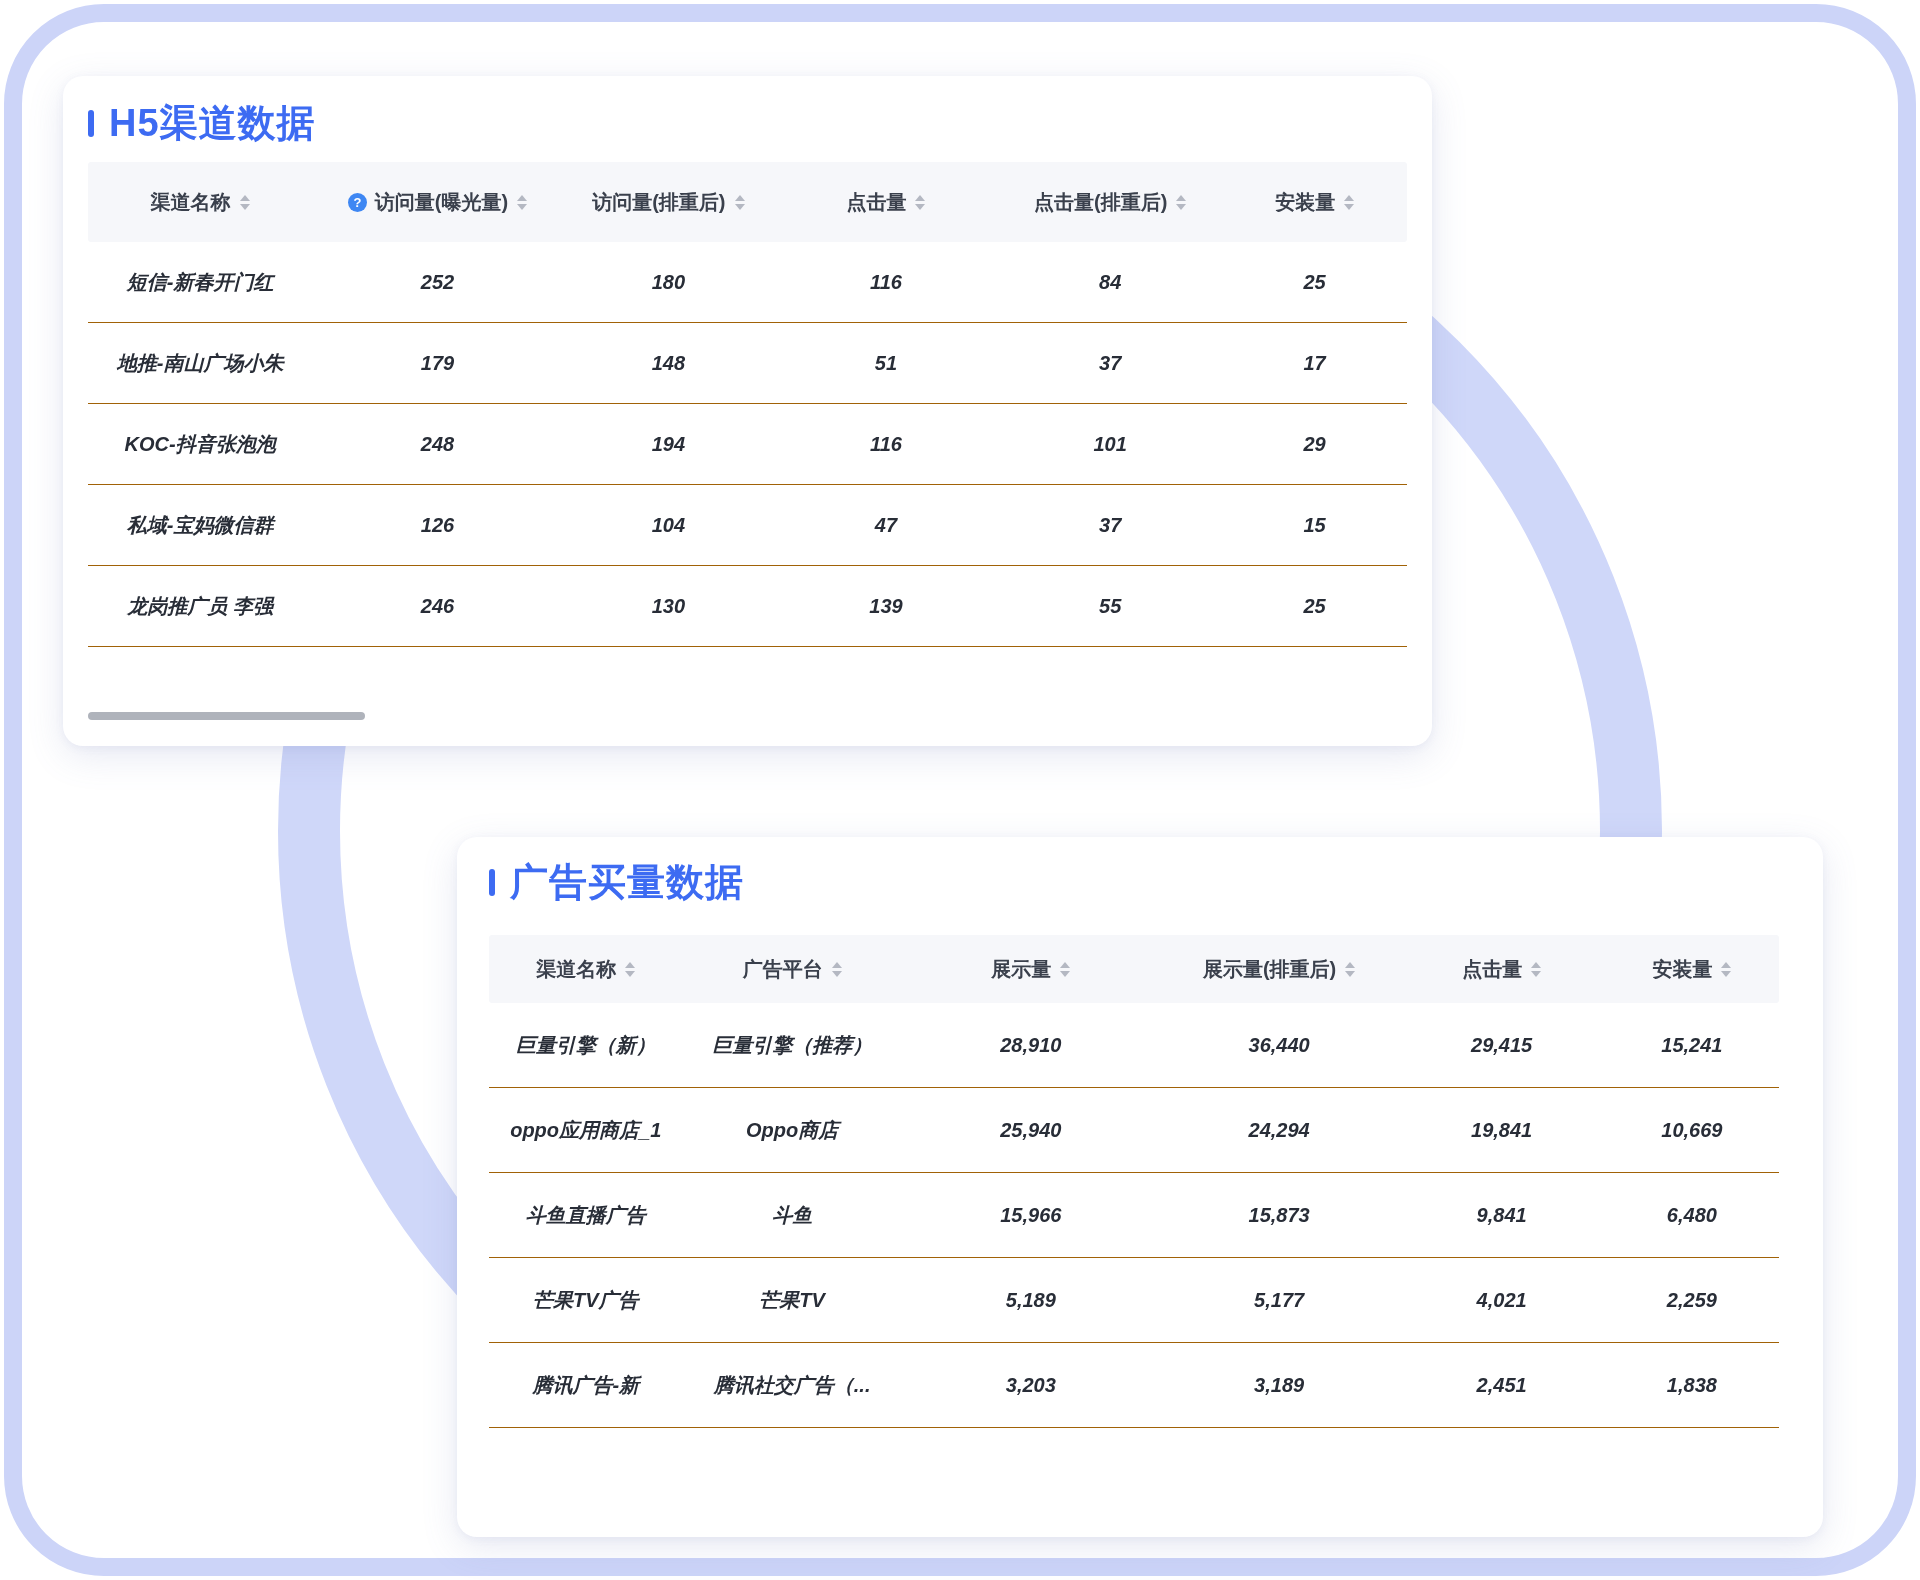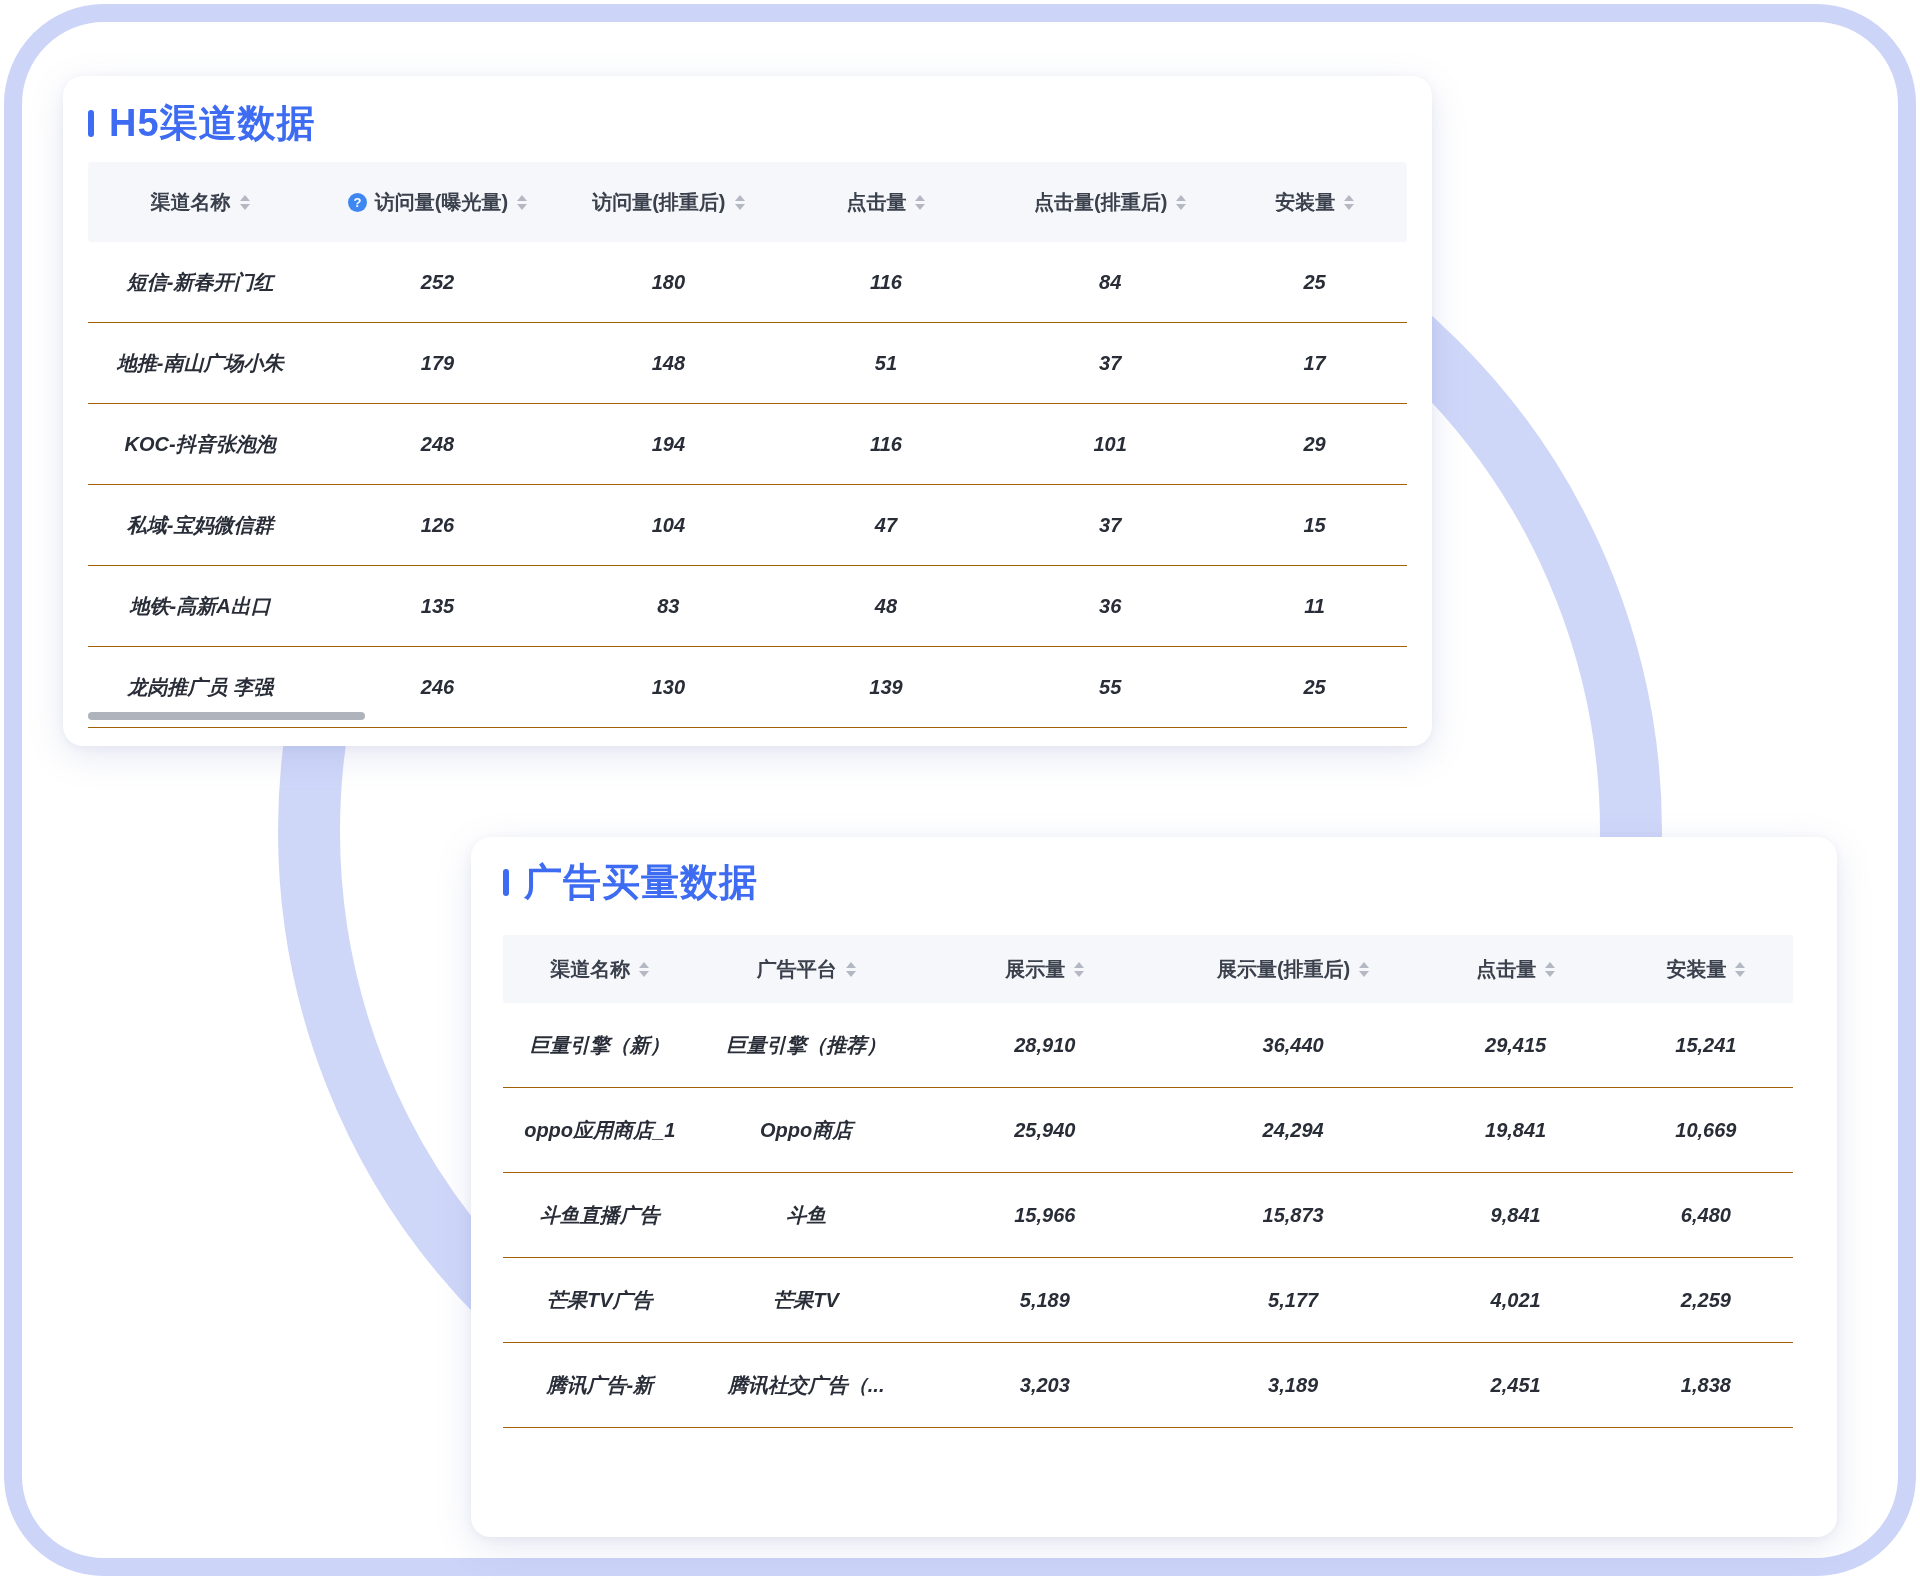--- a/index.html
+++ b/index.html
@@ -16,21 +16,21 @@
   .ring{
     position:absolute;left:278px;top:139px;width:1384px;height:1384px;
     box-sizing:border-box;border:62px solid #CFD7F9;border-radius:50%;z-index:1;
   }
   .card{
     position:absolute;background:#ffffff;border-radius:20px;z-index:2;
     box-shadow:0 10px 36px rgba(104,120,180,0.16), 0 2px 8px rgba(104,120,180,0.08);
     box-sizing:border-box;
   }
   .card.h5{left:63px;top:76px;width:1369px;height:670px;padding:30px 25px 0 25px;}
-  .card.ad{left:471px;top:837px;width:1366px;height:700px;padding:28px 44px 0 32px;}
+  .card.ad{left:457px;top:837px;width:1366px;height:700px;padding:28px 44px 0 32px;}
   .cardhead{display:flex;align-items:center;height:34px;}
   .tbar{width:6px;height:27px;border-radius:3px;background:#3D6BF2;margin-right:15px;flex:0 0 auto;}
   .ctitle{margin:0;font-size:38px;line-height:34px;font-weight:700;color:#3D6BF2;letter-spacing:1px;}
   .thead{
     display:grid;align-items:center;background:#F6F7FA;border-radius:3px;
   }
   .card.h5 .thead{margin-top:22px;height:80px;grid-template-columns:17% 19% 16% 17% 17% 14%;}
   .card.ad .thead{margin-top:36px;height:68px;grid-template-columns:15% 17% 20% 18.5% 16% 13.5%;}
   .th{
     display:flex;align-items:center;justify-content:center;
@@ -139,28 +139,20 @@
         </div>
         <div class="tr">
           <div class="td">私域-宝妈微信群</div>
           <div class="td">126</div>
           <div class="td">104</div>
           <div class="td">47</div>
           <div class="td">37</div>
           <div class="td">15</div>
         </div>
         <div class="tr">
-          <div class="td">地铁-高新A出口</div>
-          <div class="td">135</div>
-          <div class="td">83</div>
-          <div class="td">48</div>
-          <div class="td">36</div>
-          <div class="td">11</div>
-        </div>
-        <div class="tr">
           <div class="td">龙岗推广员 李强</div>
           <div class="td">246</div>
           <div class="td">130</div>
           <div class="td">139</div>
           <div class="td">55</div>
           <div class="td">25</div>
         </div>
       </div>
     <div class="hscroll">
       <div class="hthumb"></div>

